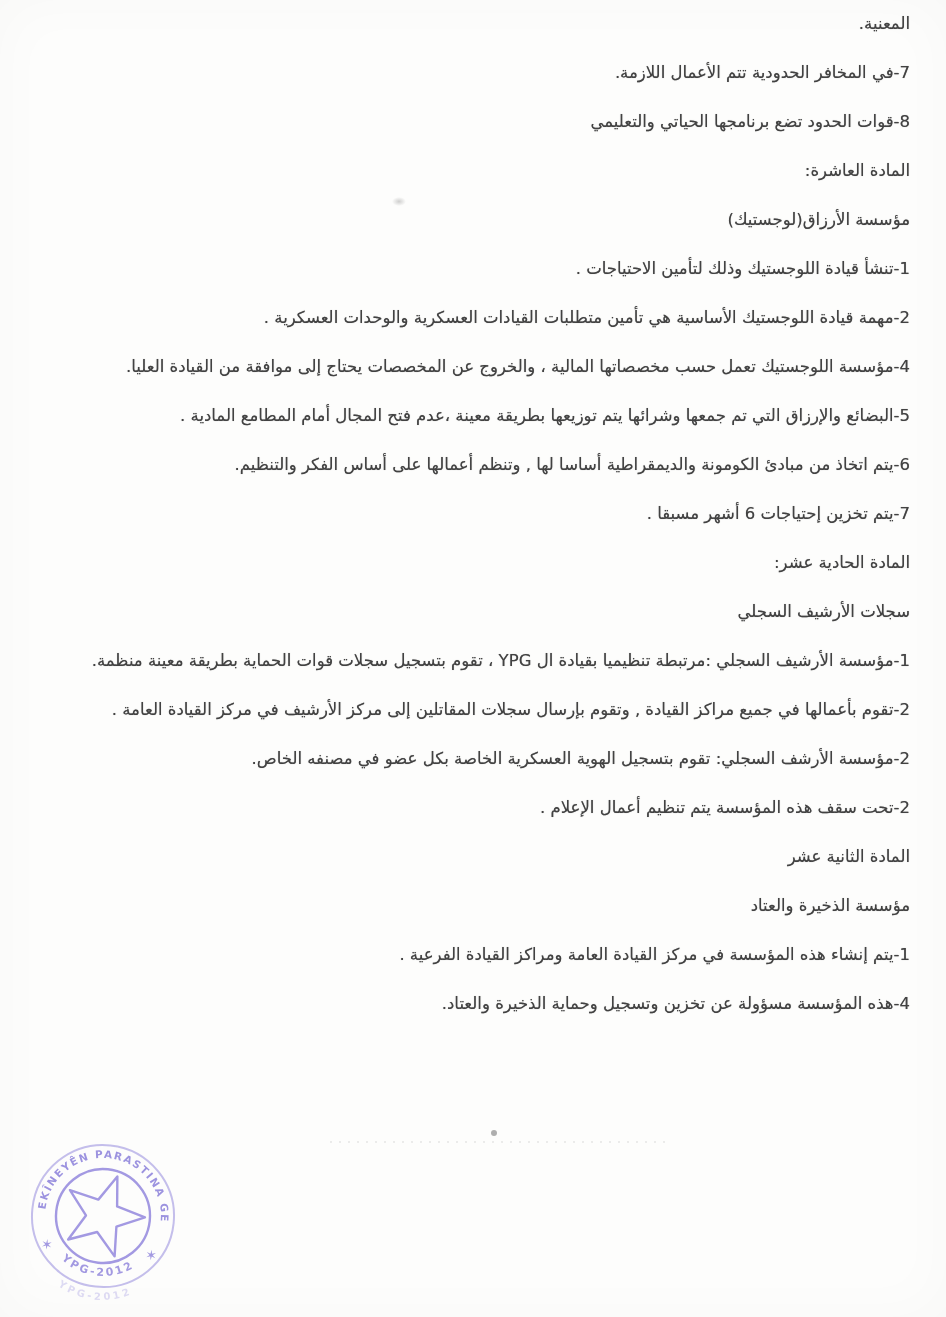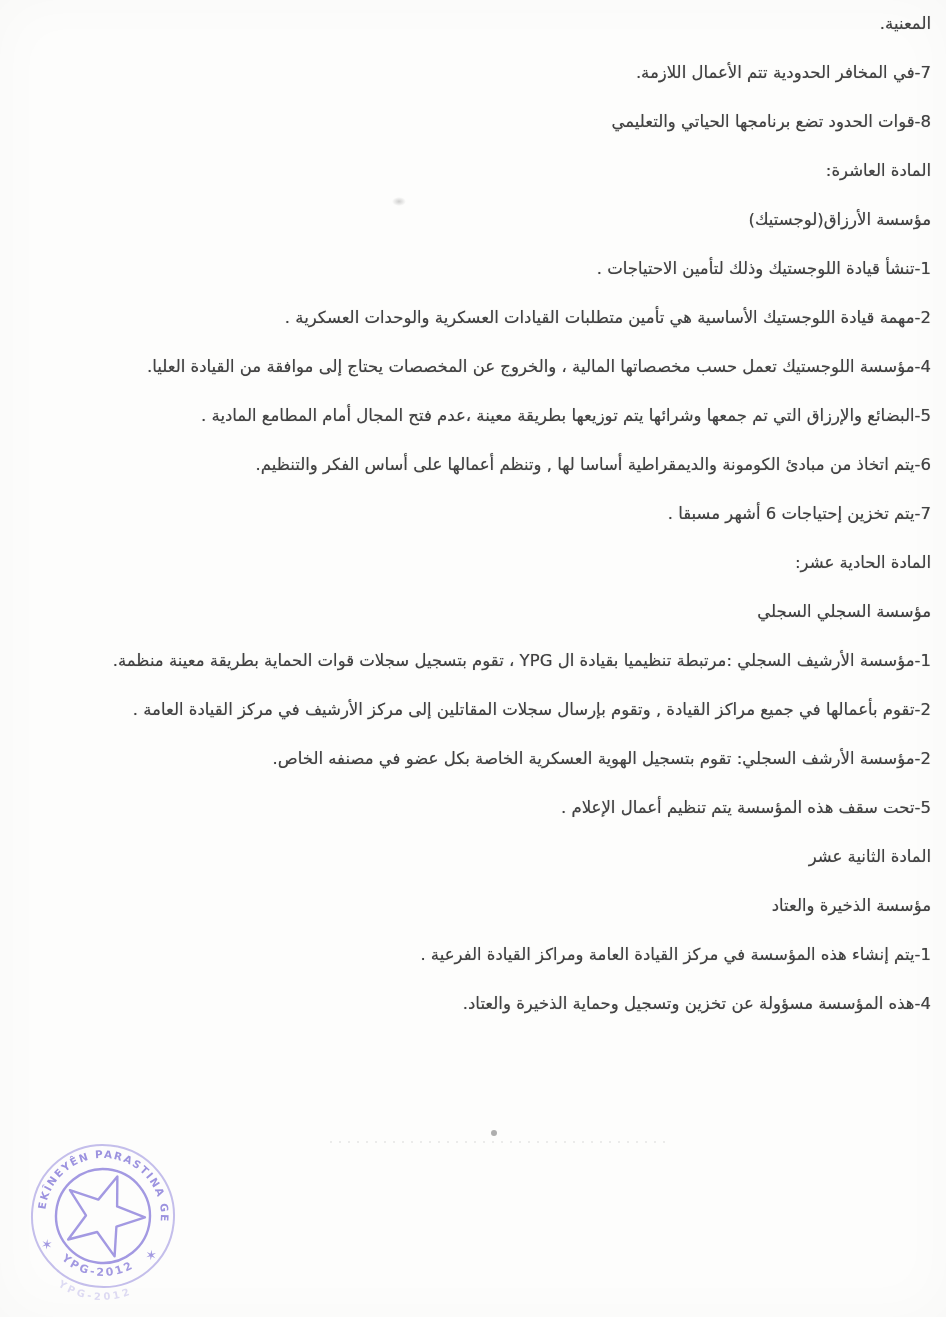--- a/index.html
+++ b/index.html
@@ -8,21 +8,21 @@
     position: relative;
     width: 946px;
     height: 1317px;
     background: #fdfdfc;
     box-shadow: inset 0 0 60px rgba(0,0,0,0.025);
     overflow: hidden;
     font-family: "DejaVu Sans", sans-serif;
   }
   .doc {
     direction: rtl;
-    padding: 14px 15px 0 28px;
+    padding: 14px 36px 0 28px;
     color: #424242;
   }
   .doc p {
     margin: 0 0 29px 0;
     height: 20px;
     line-height: 20px;
     font-size: 16.5px;
     text-align: right;
     white-space: nowrap;
     text-shadow: 0 0 0.7px rgba(70,70,70,0.65);
@@ -73,25 +73,25 @@
     <p>8-قوات الحدود تضع برنامجها  الحياتي  والتعليمي</p>
     <p>المادة العاشرة:</p>
     <p>مؤسسة الأرزاق(لوجستيك)</p>
     <p>1-تنشأ قيادة اللوجستيك وذلك لتأمين الاحتياجات .</p>
     <p>2-مهمة قيادة اللوجستيك الأساسية هي تأمين متطلبات القيادات العسكرية والوحدات العسكرية .</p>
     <p>4-مؤسسة اللوجستيك تعمل حسب مخصصاتها المالية ، والخروج عن المخصصات يحتاج إلى موافقة من القيادة العليا.</p>
     <p>5-البضائع والإرزاق التي تم جمعها وشرائها يتم توزيعها بطريقة معينة ،عدم فتح المجال أمام المطامع المادية .</p>
     <p>6-يتم اتخاذ من مبادئ الكومونة والديمقراطية أساسا لها , وتنظم أعمالها على أساس الفكر والتنظيم.</p>
     <p>7-يتم تخزين إحتياجات 6 أشهر مسبقا .</p>
     <p>المادة الحادية عشر:</p>
-    <p>مؤسسة السجلي السجلي</p>
+    <p>سجلات الأرشيف السجلي</p>
     <p>1-مؤسسة الأرشيف السجلي :مرتبطة تنظيميا بقيادة ال YPG ، تقوم بتسجيل سجلات قوات الحماية بطريقة معينة منظمة.</p>
     <p>2-تقوم بأعمالها في جميع مراكز القيادة , وتقوم بإرسال سجلات المقاتلين إلى مركز الأرشيف في مركز القيادة العامة .</p>
     <p>2-مؤسسة الأرشف السجلي: تقوم بتسجيل الهوية العسكرية الخاصة بكل عضو في مصنفه  الخاص.</p>
-    <p>5-تحت سقف هذه المؤسسة  يتم تنظيم أعمال الإعلام .</p>
+    <p>2-تحت سقف هذه المؤسسة  يتم تنظيم أعمال الإعلام .</p>
     <p>المادة الثانية عشر</p>
     <p>مؤسسة الذخيرة والعتاد</p>
     <p>1-يتم إنشاء هذه المؤسسة في  مركز القيادة العامة ومراكز القيادة الفرعية .</p>
     <p>4-هذه المؤسسة مسؤولة عن تخزين وتسجيل وحماية الذخيرة والعتاد.</p>
   </main>
 
   <svg class="stamp" width="198" height="198" viewBox="-99 -99 198 198" xmlns="http://www.w3.org/2000/svg">
     <g transform="rotate(6)">
       <circle r="71" fill="none" stroke="#8276d8" stroke-width="2" opacity="0.5"></circle>
       <circle r="47" fill="none" stroke="#8276d8" stroke-width="2.4" opacity="0.8"></circle>

